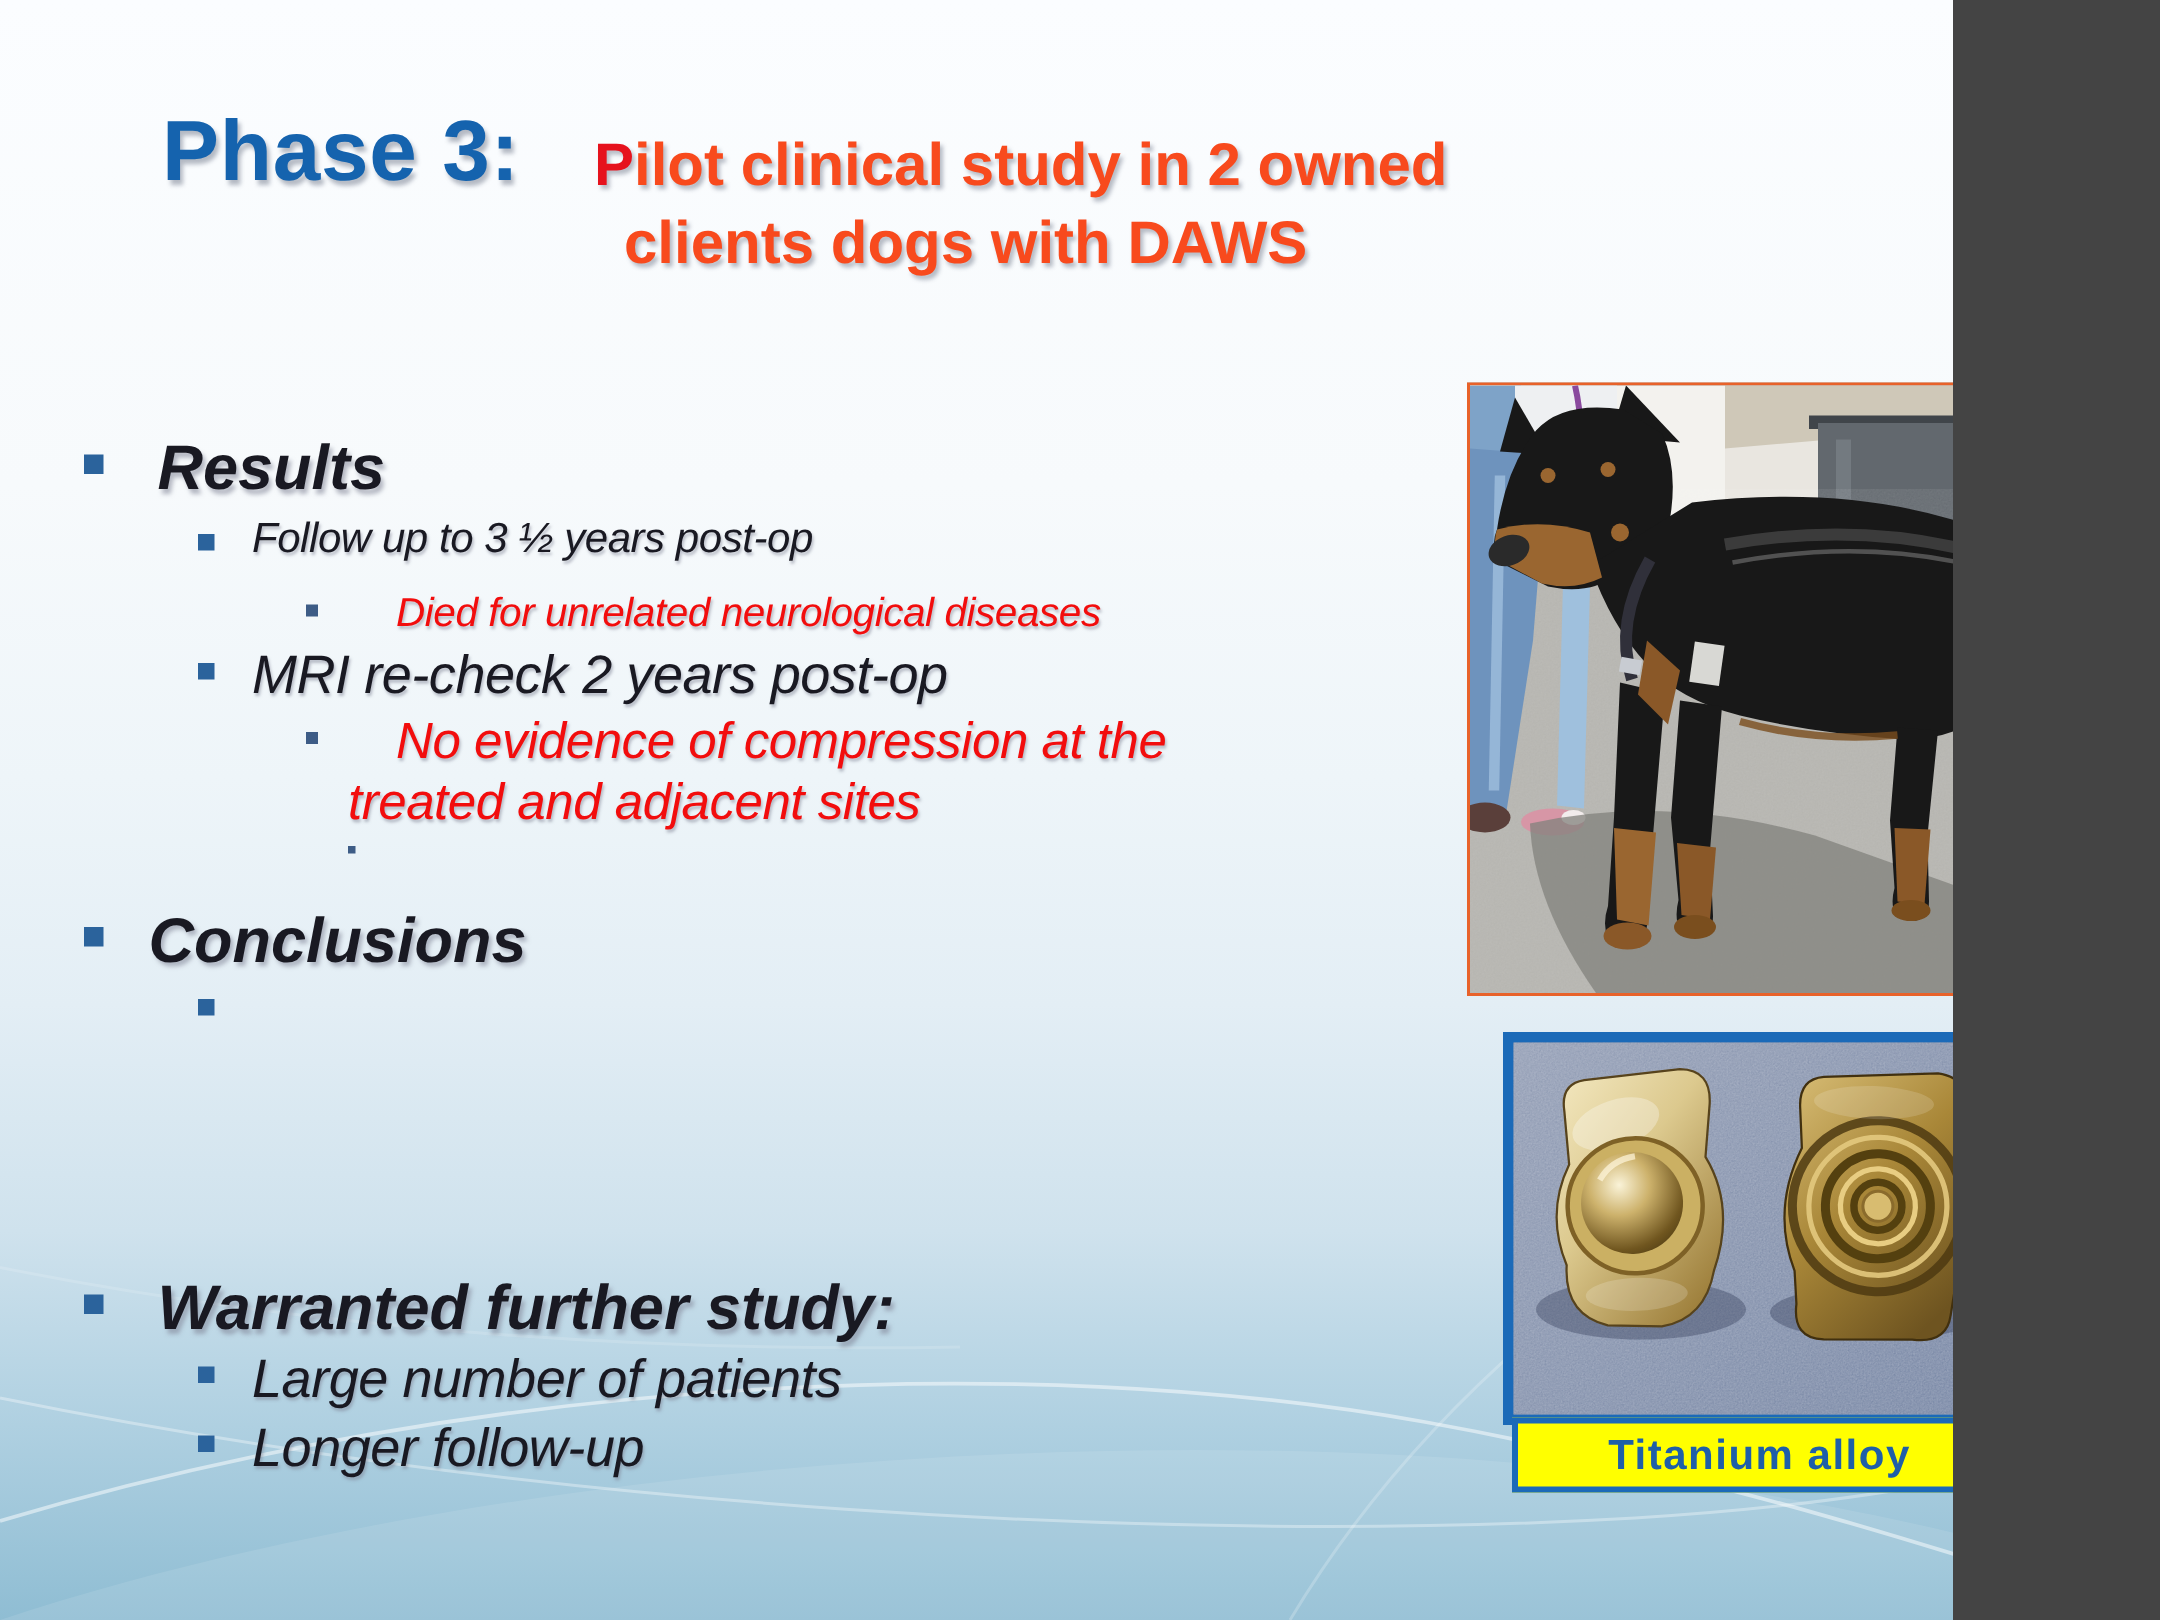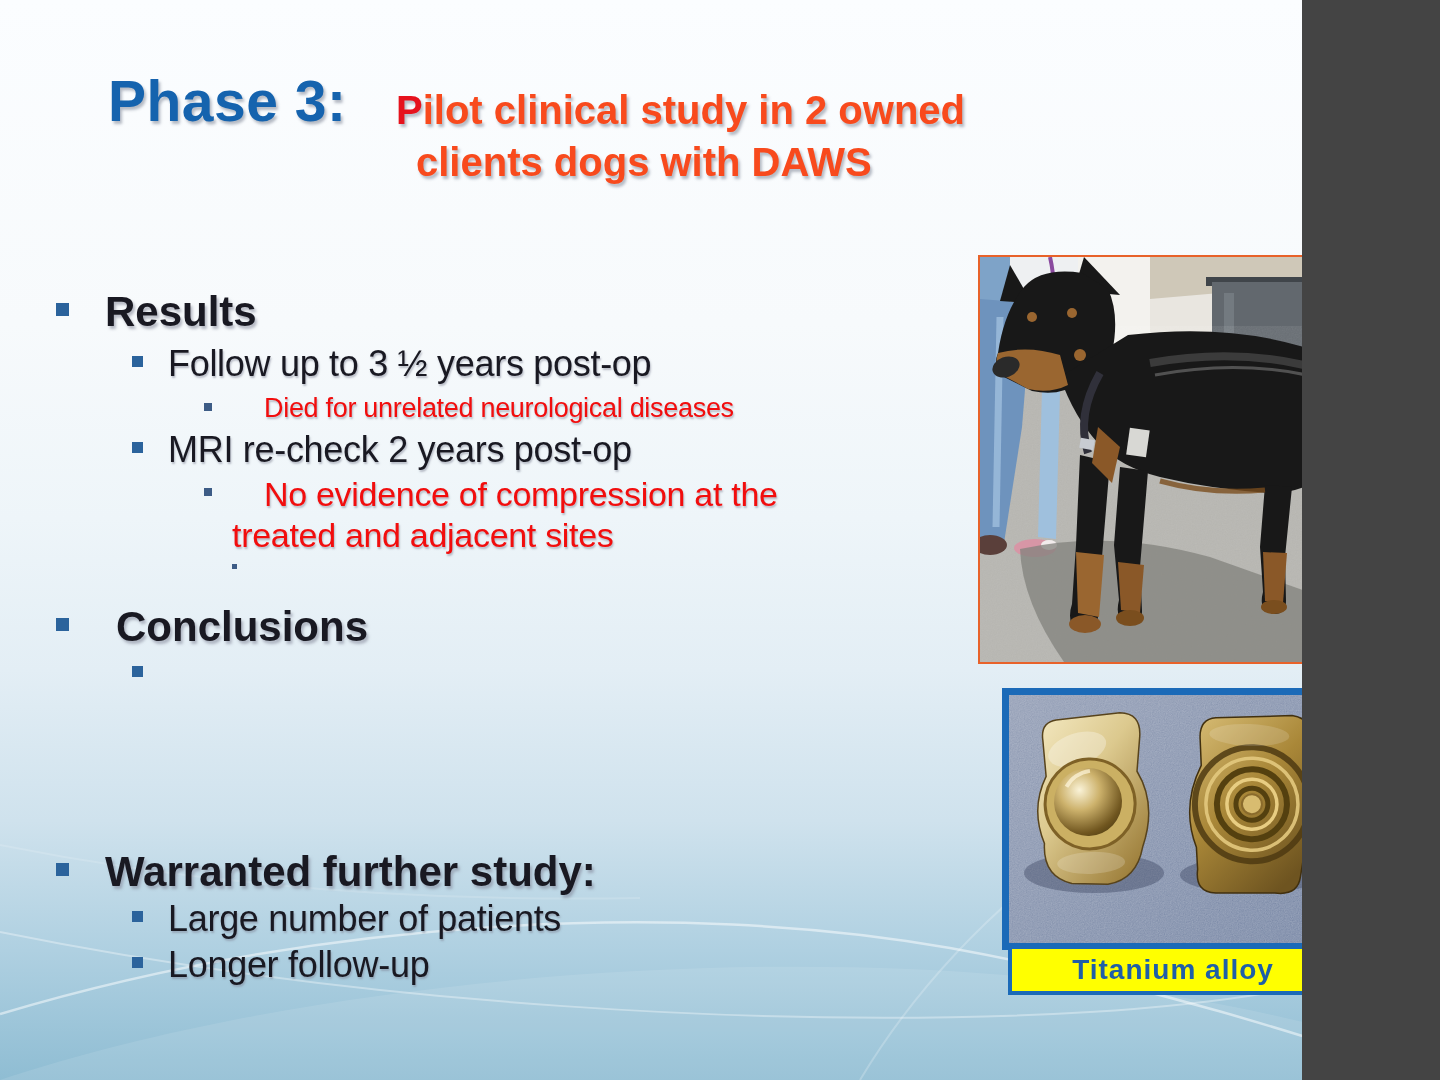--- a/index.html
+++ b/index.html
@@ -23,21 +23,21 @@
   .tline2{padding-left:20px;}
   .citation{
     position:absolute;left:663px;top:186px;z-index:2;
     font-size:33px;font-style:italic;font-weight:600;color:var(--citation-blue);
     letter-spacing:1.5px;text-shadow:1px 2px 2px rgba(120,130,145,.35);
   }
   #bullets{position:absolute;left:0;top:0;width:1440px;height:1080px;z-index:2;}
   .sq{position:absolute;background:var(--bullet-blue);}
   .sq.dim{background:var(--bullet-blue-dim);}
   .btext{
-    position:absolute;line-height:1.22;letter-spacing:-0.3px;
+    position:absolute;font-style:italic;line-height:1.22;letter-spacing:-0.3px;
     white-space:pre-line;color:var(--body-dark);
     text-shadow:1px 2px 2px rgba(125,130,148,.5);
   }
   .bhead{font-weight:700;letter-spacing:0;text-shadow:2px 3px 3px rgba(125,130,148,.55);}
   .c-dark{color:var(--body-dark);}
   .c-red{color:var(--alert-red);margin-left:32px;}
   .c-orange{color:var(--highlight-orange);}
   figure{margin:0;}
   .dog{
     position:absolute;left:978px;top:255px;width:404px;height:405px;
@@ -72,31 +72,31 @@
   <span class="phase">Phase 3:</span>
   <div class="main-title">
     <div class="tline1"><span class="lead">P</span><span>ilot clinical study in 2 owned</span></div>
     <div class="tline2">clients dogs with DAWS</div>
   </div>
 
   <div id="bullets">
       <span class="sq" style="left: 56px; top: 303px; width: 13px; height: 13px;"></span>
       <div class="btext bhead" style="left: 105px; top: 286px; font-size: 42px;"><span class="c-dark">Results</span></div>
       <span class="sq" style="left: 132px; top: 356px; width: 11px; height: 11px;"></span>
-      <div class="btext" style="left: 168px; top: 342px; font-size: 36px;"><span class="c-dark">Follow up to 3 ½ years post-op</span></div>
+      <div class="btext" style="left: 168px; top: 342px; font-size: 28px;"><span class="c-dark">Follow up to 3 ½ years post-op</span></div>
       <span class="sq dim" style="left: 204px; top: 403px; width: 8px; height: 8px;"></span>
       <div class="btext" style="left: 232px; top: 392px; font-size: 27px;"><span class="c-red">Died for unrelated neurological diseases</span></div>
       <span class="sq" style="left: 132px; top: 442px; width: 11px; height: 11px;"></span>
       <div class="btext" style="left: 168px; top: 428px; font-size: 36px;"><span class="c-dark">MRI re-check 2 years post-op</span></div>
       <span class="sq dim" style="left: 204px; top: 488px; width: 8px; height: 8px;"></span>
       <div class="btext" style="left: 232px; top: 474px; font-size: 34px;"><span class="c-red">No evidence of compression at the
 treated and adjacent sites</span></div>
       <span class="sq dim" style="left: 232px; top: 564px; width: 5px; height: 5px;"></span>
       <span class="sq" style="left: 56px; top: 618px; width: 13px; height: 13px;"></span>
-      <div class="btext bhead" style="left: 116px; top: 601px; font-size: 42px; text-align: center;"><span class="c-dark">Conclusions</span></div>
+      <div class="btext bhead" style="left: 99px; top: 601px; font-size: 42px; text-align: center;"><span class="c-dark">Conclusions</span></div>
       <span class="sq" style="left: 132px; top: 666px; width: 11px; height: 11px;"></span>
       <span class="sq" style="left: 56px; top: 863px; width: 13px; height: 13px;"></span>
       <div class="btext bhead" style="left: 105px; top: 846px; font-size: 42px;"><span class="c-dark">Warranted further study:</span></div>
       <span class="sq" style="left: 132px; top: 911px; width: 11px; height: 11px;"></span>
       <div class="btext" style="left: 168px; top: 897px; font-size: 36px;"><span class="c-dark">Large number of patients</span></div>
       <span class="sq" style="left: 132px; top: 957px; width: 11px; height: 11px;"></span>
       <div class="btext" style="left: 168px; top: 943px; font-size: 36px;"><span class="c-dark">Longer follow-up</span></div>
     </div>
 
   <figure class="dog">

